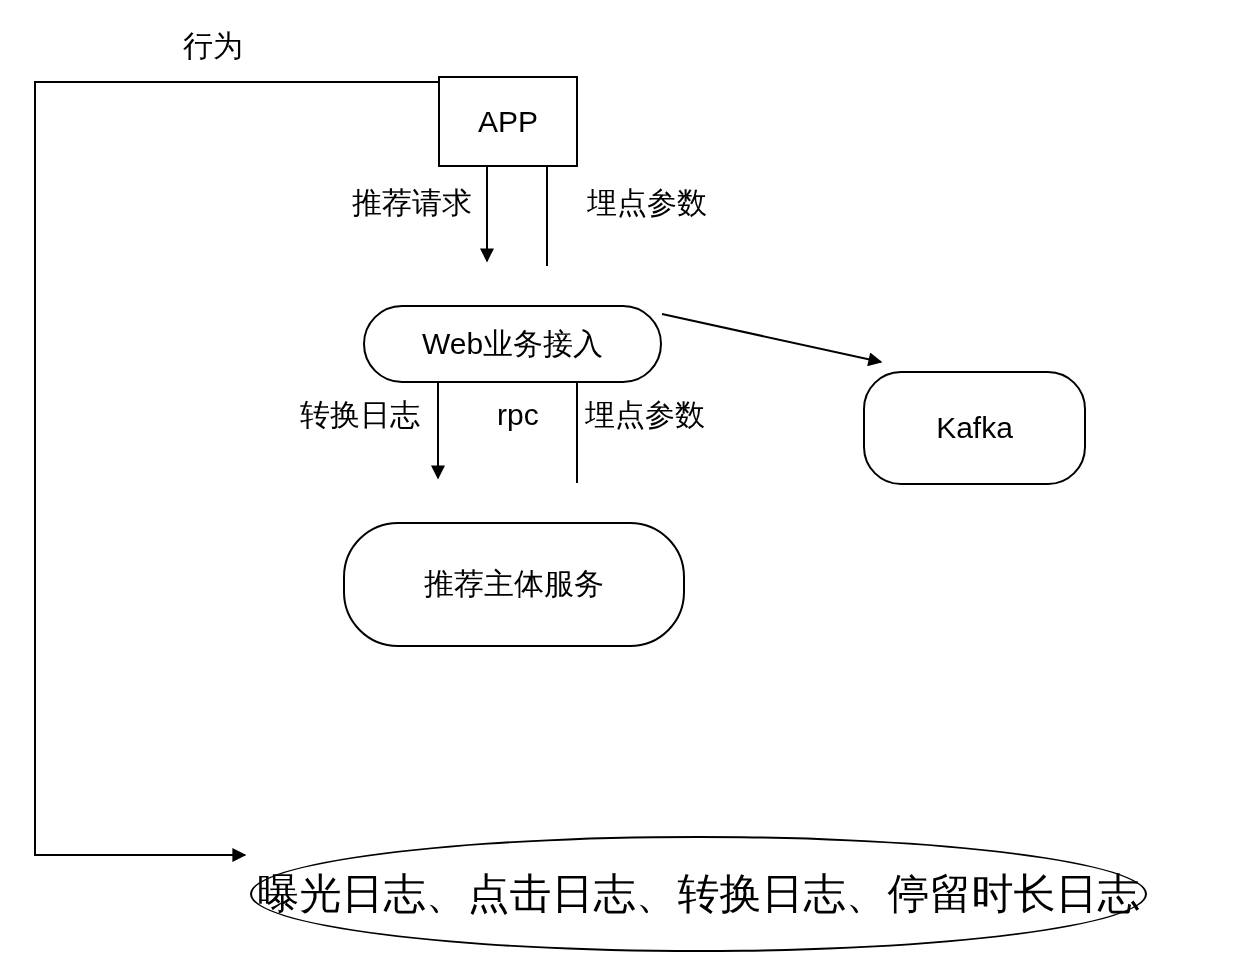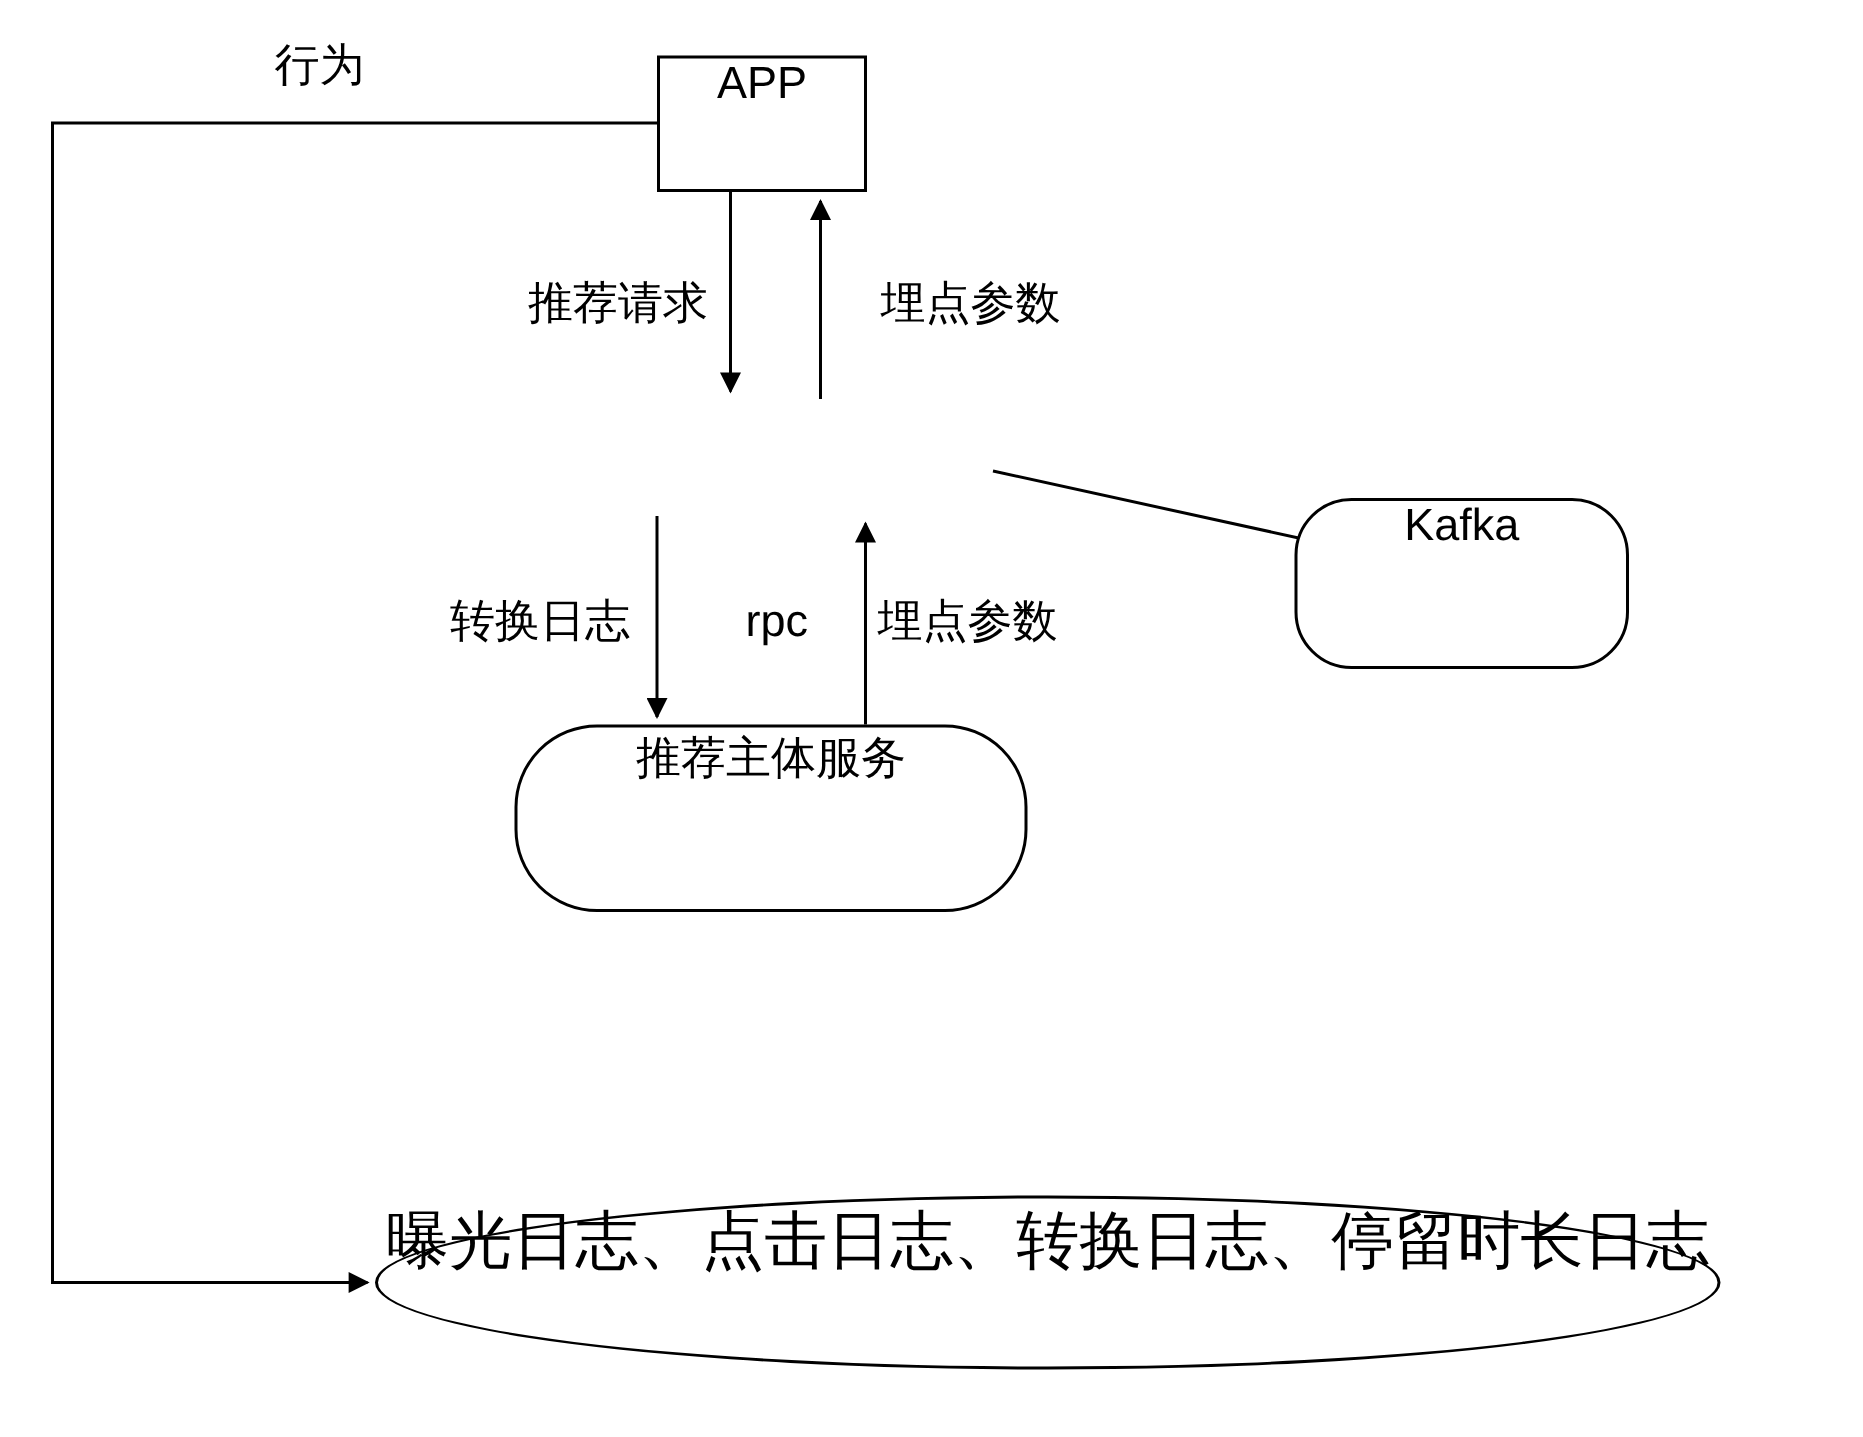--- a/index.html
+++ b/index.html
@@ -27,23 +27,25 @@
     stroke: #000000;
     stroke-width: 2;
     fill: none;
   }
   .node {
     position: absolute;
     box-sizing: border-box;
     border: 2px solid #000000;
     background: #ffffff;
     display: flex;
+    align-items: center;
     justify-content: center;
     font-size: 30px;
     white-space: nowrap;
+    margin-top: 39px;
   }
   .node-app {
     left: 438px; top: 37px; width: 140px; height: 91px;
     border-radius: 0;
   }
   .node-web {
     left: 363px; top: 266px; width: 299px; height: 78px;
     border-radius: 39px;
   }
   .node-kafka {
@@ -58,21 +60,21 @@
     left: 250px; top: 797px; width: 897px; height: 116px;
     border-radius: 50%;
     font-size: 42px;
   }
   .edge-label {
     position: absolute;
     font-size: 30px;
     white-space: nowrap;
     line-height: 1;
   }
-  .lbl-behavior { left: 183px; top: 31px; font-family: Liberation Mono, monospace; }
+  .lbl-behavior { left: 183px; top: 31px; }
   .lbl-rec-request { left: 352px; top: 188px; }
   .lbl-tracking-top { left: 587px; top: 188px; }
   .lbl-scene-params { left: 300px; top: 400px; }
   .lbl-rpc { left: 497px; top: 400px; }
   .lbl-tracking-mid { left: 585px; top: 400px; }
 </style>
 </head>
 <body>
 
 <div class="canvas">
@@ -89,20 +91,23 @@
     <line x1="547" y1="266" x2="547" y2="134" marker-end="url(#arrow)"></line>
     <line x1="662" y1="314" x2="881" y2="362" marker-end="url(#arrow)"></line>
     <line x1="438" y1="344" x2="438" y2="478" marker-end="url(#arrow)"></line>
     <line x1="577" y1="483" x2="577" y2="349" marker-end="url(#arrow)"></line>
   </svg>
 
   <div class="node node-app">
     <span>APP</span>
   </div>
 
+  <div class="node node-web">
+    <span>Web业务接入</span>
+  </div>
 
   <div class="node node-kafka">
     <span>Kafka</span>
   </div>
 
   <div class="node node-rec">
     <span>推荐主体服务</span>
   </div>
 
   <div class="node node-logs">

